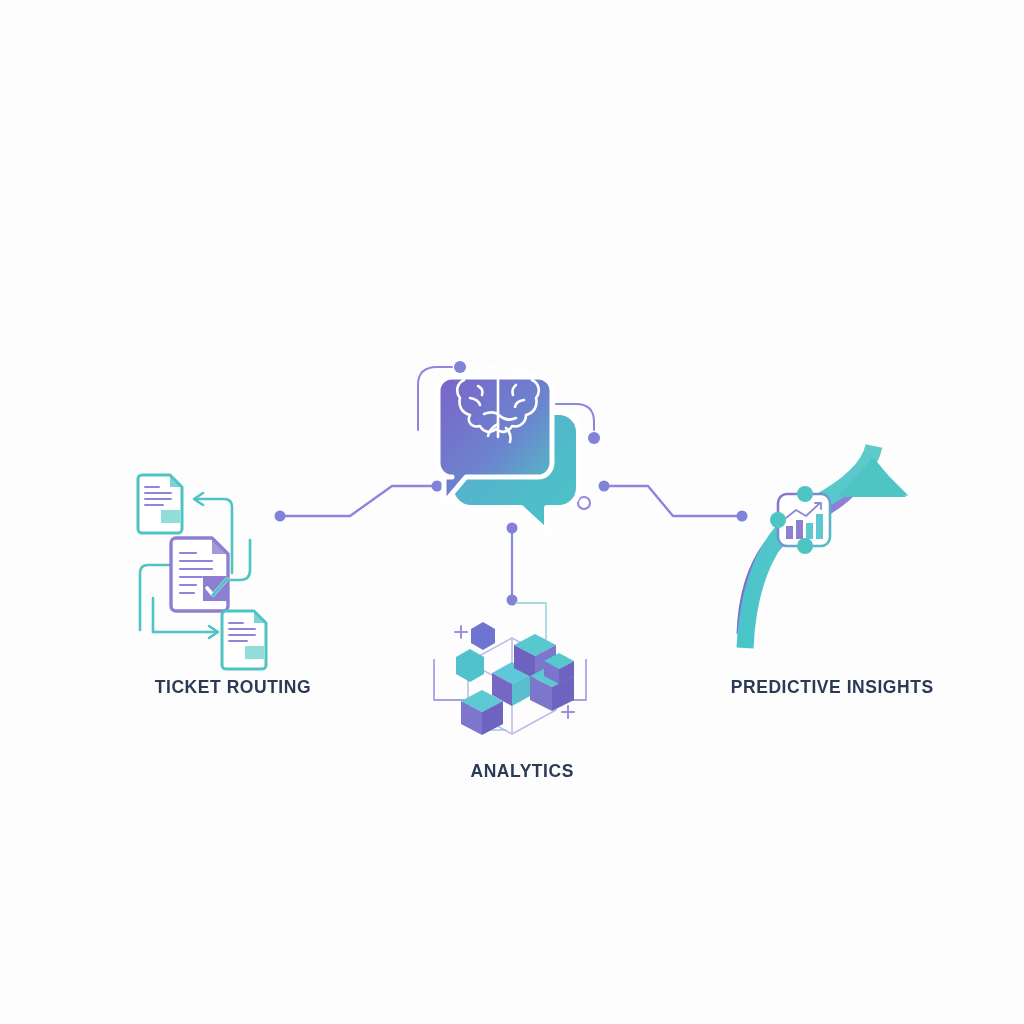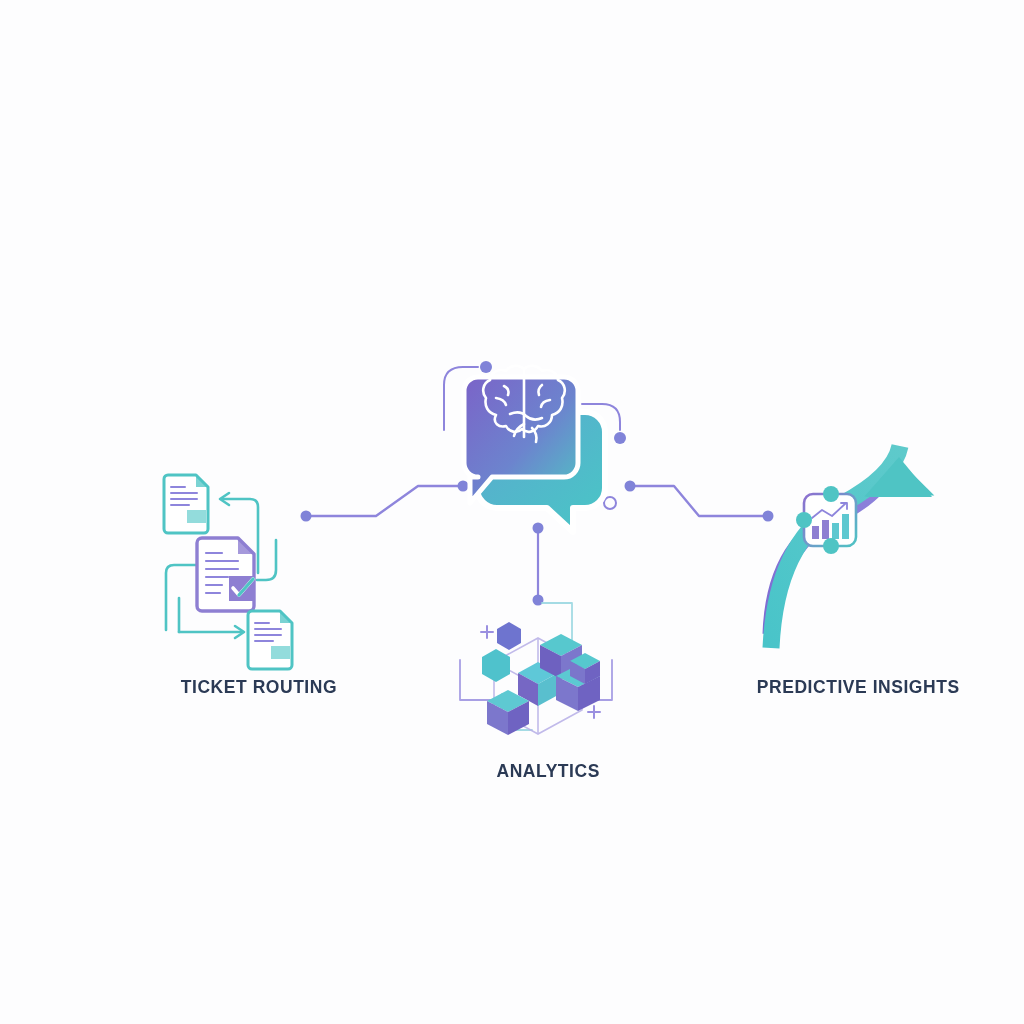--- a/index.html
+++ b/index.html
@@ -3,21 +3,21 @@
 <meta charset="utf-8">
 <style>
   html,body{margin:0;padding:0;}
   body{
     width:1024px;height:1024px;
     background:#fdfdfe;
     font-family:"Liberation Sans", sans-serif;
     overflow:hidden;
     position:relative;
   }
-  #stage{position:absolute;inset:0;margin-left:26px;}
+  #stage{position:absolute;inset:0;}
   .label{
     position:absolute;
     color:#2b3a55;
     font-weight:bold;
     font-size:19px;
     letter-spacing:0.6px;
     white-space:nowrap;
     font-stretch:condensed;
     transform:scaleX(0.92);
   }

